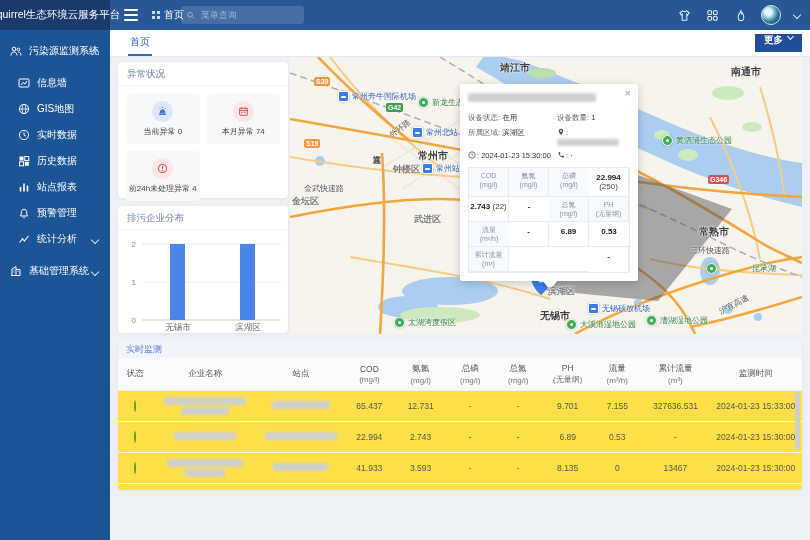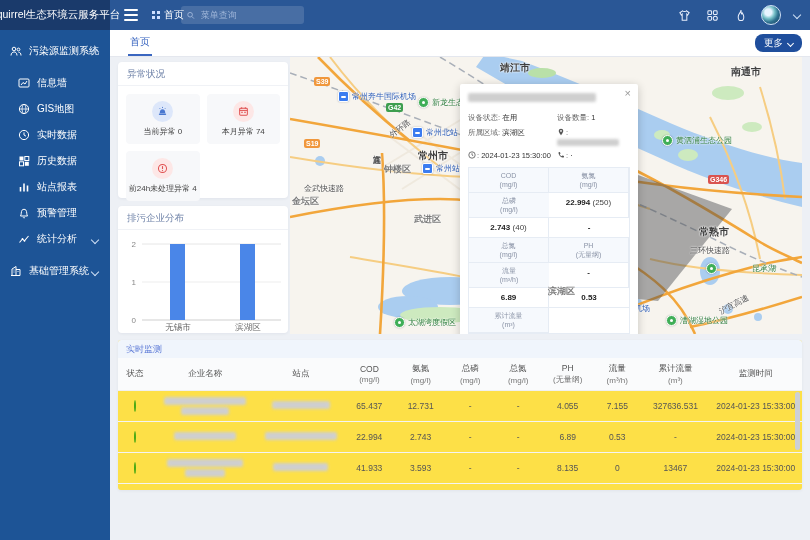--- a/index.html
+++ b/index.html
@@ -29,21 +29,21 @@
   .sidebar{position:absolute;left:0;top:30px;width:110px;height:510px;background:#1d5496;z-index:25;}
   .sb-item{height:26px;display:flex;align-items:center;color:#fff;font-size:10px;padding-left:10px;gap:7px;cursor:pointer;position:relative;}
   .sb-item.child{padding-left:18px;}
   .sb-item .sbchev{position:absolute;right:12px;top:11px;}
   .sb-item svg{flex:none;}
   .sb-gap{height:6px;}
   
   .tabbar{position:absolute;left:110px;top:30px;width:700px;height:26px;background:#fff;border-bottom:1px solid #e4e7ee;z-index:20;}
   .tab-active{position:absolute;left:18px;top:0;height:24px;line-height:24px;color:#3a66c0;font-size:10px;border-bottom:2px solid #3a66c0;padding:0 2px;cursor:pointer;}
   .more-btn{position:absolute;right:8px;top:4px;height:18px;background:#1f4e9c;color:#fff;font-size:9.5px;
-    border-radius:8px;display:flex;align-items:center;gap:5px;padding:0 9px;cursor:pointer;}
+    border-radius:0;display:flex;align-items:flex-start;gap:5px;padding:0 9px;cursor:pointer;font-weight:bold;}
   .more-btn .chev{width:4px;height:4px;}
   .panel{position:absolute;background:#fff;border-radius:4px;box-shadow:0 1px 3px rgba(30,50,90,.06);}
   .p-head{height:23px;line-height:23px;padding:0 9px;font-size:9.5px;color:#6e82a8;border-bottom:1px solid #f0f2f6;}
   
   .cards{display:grid;grid-template-columns:1fr 1fr;gap:7px;padding:8px;}
   .acard{background:#f7f8fa;border-radius:4px;height:50px;display:flex;flex-direction:column;align-items:center;justify-content:center;gap:4px;cursor:pointer;}
   .acirc{width:21px;height:21px;border-radius:50%;display:flex;align-items:center;justify-content:center;}
   .acirc.blue{background:#dde7fa;color:#4a78d0;}
   .acirc.red{background:#fde7e6;color:#e05252;}
   .acard span{font-size:8px;color:#444;}
@@ -75,21 +75,21 @@
   .popup{position:absolute;left:170px;top:27px;width:178px;background:#fff;border-radius:2px;
     box-shadow:0 2px 10px rgba(0,0,0,.2);z-index:10;padding:7px 8px 8px 8px;box-sizing:border-box;}
   .pp-tail{position:absolute;left:82px;bottom:-9px;width:0;height:0;border-left:8px solid transparent;
     border-right:8px solid transparent;border-top:10px solid #fff;filter:drop-shadow(0 2px 2px rgba(0,0,0,.15));}
   .pp-close{position:absolute;right:7px;top:4px;color:#999;font-size:11px;cursor:pointer;line-height:11px;}
   .redact{background:#cfcfcf;filter:blur(1.6px);border-radius:2px;display:inline-block;}
   .pp-title{width:128px;height:9px;margin:2px 0 7px 0;}
   .pp-grid{display:grid;grid-template-columns:55% 45%;row-gap:5px;font-size:7.5px;color:#666;margin-bottom:7px;}
   .pp-grid b{color:#333;font-weight:normal;}
   .pp-ic{display:inline-block;vertical-align:-1px;margin-right:1px;}
-  .pp-table{border:1px solid #e6ecf4;display:grid;grid-template-columns:1fr 1fr;font-size:7px;text-align:center;}
+  .pp-table{border:1px solid #e6ecf4;display:grid;grid-template-columns:1fr 1fr 1fr 1fr;font-size:7px;text-align:center;}
   .pp-h{background:#f6f9fd;color:#8a93a6;padding:3px 0;border-right:1px solid #e6ecf4;border-bottom:1px solid #e6ecf4;line-height:9px;}
   .pp-v{padding:5px 0;border-right:1px solid #e6ecf4;border-bottom:1px solid #e6ecf4;color:#222;font-size:8px;}
   .pp-v b{font-weight:bold;}
   .pp-v .ref{font-weight:normal;color:#444;}
   .pp-last{border-right:none;}
   .pp-empty{grid-column:span 2;border-bottom:1px solid #e6ecf4;background:#fff;}
   .pp-empty2{grid-column:span 2;}
   
   .btable{position:absolute;left:118px;top:340px;width:684px;background:#fde047;border-radius:3px;z-index:6;
     box-shadow:0 1px 3px rgba(30,50,90,.06);}
@@ -368,21 +368,21 @@
       <circle cx="251" cy="222.6" r="3" fill="#fff"></circle>
     </g>
   </svg>
 
   
   <span class="mlabel city" style="left:210px;top:4px;">靖江市</span>
   <span class="mlabel city" style="left:441px;top:8px;">南通市</span>
   <span class="mlabel city big" style="left:128px;top:92px;">常州市</span>
   <span class="mlabel city" style="left:250px;top:252px;">无锡市</span>
   <span class="mlabel city" style="left:409px;top:168px;">常熟市</span>
-  <span class="mlabel district" style="left:94px;top:106px;">钟楼区</span>
+  <span class="mlabel district" style="left:103px;top:106px;">钟楼区</span>
   <span class="mlabel district" style="left:124px;top:156px;">武进区</span>
   <span class="mlabel district" style="left:2px;top:138px;">金坛区</span>
   <span class="mlabel district" style="left:258px;top:228px;z-index:11;">滨湖区</span>
   
   <span class="mlabel roadlab" style="left:98px;top:66px;transform:rotate(-38deg);">外环路</span>
   <span class="mlabel roadlab" style="left:14px;top:126px;">金武快速路</span>
   <span class="mlabel roadlab" style="left:400px;top:188px;">三环快速路</span>
   <span class="mlabel roadlab" style="left:428px;top:242px;transform:rotate(-28deg);">沪宜高速</span>
   <span class="mlabel roadlab" style="left:80px;top:92px;writing-mode:vertical-rl;">江宜高速</span>
   
@@ -436,21 +436,21 @@
         <i></i>
       </i>
       <label>无锡硕放机场</label>
     </span>
   <span class="poi green" style="left:276px;top:262px;">
       <i class="pico g">
         <i></i>
       </i>
       <label>大溪港湿地公园</label>
     </span>
-  <span class="poi green" style="left:376px;top:258px;">
+  <span class="poi green" style="left:356px;top:258px;">
       <i class="pico g">
         <i></i>
       </i>
       <label>漕湖湿地公园</label>
     </span>
   <span class="poi green" style="left:104px;top:260px;">
       <i class="pico g">
         <i></i>
       </i>
       <label>太湖湾度假区</label>
@@ -474,21 +474,21 @@
           </svg><span>:</span> <b>2024-01-23 15:30:00</b></span>
       <span><svg class="pp-ic" width="8" height="8" viewBox="0 0 10 10">
             <path d="M2 1.5 L3.6 1.2 L4.4 3.2 L3.4 4.2 C3.8 5.4 4.6 6.2 5.8 6.6 L6.8 5.6 L8.8 6.4 L8.5 8 C8.5 8 6.5 9 4 6.5 C1.5 4 2 1.5 2 1.5 Z" fill="#555"></path>
           </svg><span>:</span> <b>·</b></span>
     </div>
     <div class="pp-table">
       <div class="pp-h"><span>COD</span><br><span>(mg/l)</span></div>
       <div class="pp-h"><span>氨氮</span><br><span>(mg/l)</span></div>
       <div class="pp-h pp-last"><span>总磷</span><br><span>(mg/l)</span></div>
       <div class="pp-v"><b>22.994</b> <span class="ref">(250)</span></div>
-      <div class="pp-v"><b>2.743</b> <span class="ref">(40)</span></div>
+      <div class="pp-v"><b>2.743</b> <span class="ref">(22)</span></div>
       <div class="pp-v pp-last"><b>-</b></div>
       <div class="pp-h"><span>总氮</span><br><span>(mg/l)</span></div>
       <div class="pp-h"><span>PH</span><br><span>(无量纲)</span></div>
       <div class="pp-h pp-last"><span>流量</span><br><span>(m³/h)</span></div>
       <div class="pp-v"><b>-</b></div>
       <div class="pp-v"><b>6.89</b></div>
       <div class="pp-v pp-last"><b>0.53</b></div>
       <div class="pp-h"><span>累计流量</span><br><span>(m³)</span></div>
       <div class="pp-empty"></div>
       <div class="pp-v" style="border-bottom:none;"><b>-</b></div>
@@ -520,21 +520,21 @@
         <span class="rstack">
           <span class="redact" style="width:82px;height:8px;"></span>
           <span class="redact" style="width:48px;height:8px;"></span>
         </span>
       </div>
     <div class="bt-cell c2"><span class="redact" style="width:58px;height:8px;"></span></div>
     <div class="bt-cell c3">65.437</div>
     <div class="bt-cell c4">12.731</div>
     <div class="bt-cell c5">-</div>
     <div class="bt-cell c6">-</div>
-    <div class="bt-cell c7">4.055</div>
+    <div class="bt-cell c7">9.701</div>
     <div class="bt-cell c8">7.155</div>
     <div class="bt-cell c9">327636.531</div>
     <div class="bt-cell c10">2024-01-23 15:33:00</div>
   </div>
 
   <div class="bt-row bt-data">
     <div class="bt-cell c0"><span class="statdot"></span></div>
     <div class="bt-cell c1"><span class="redact" style="width:62px;height:8px;"></span></div>
     <div class="bt-cell c2"><span class="redact" style="width:72px;height:8px;"></span></div>
     <div class="bt-cell c3">22.994</div>

